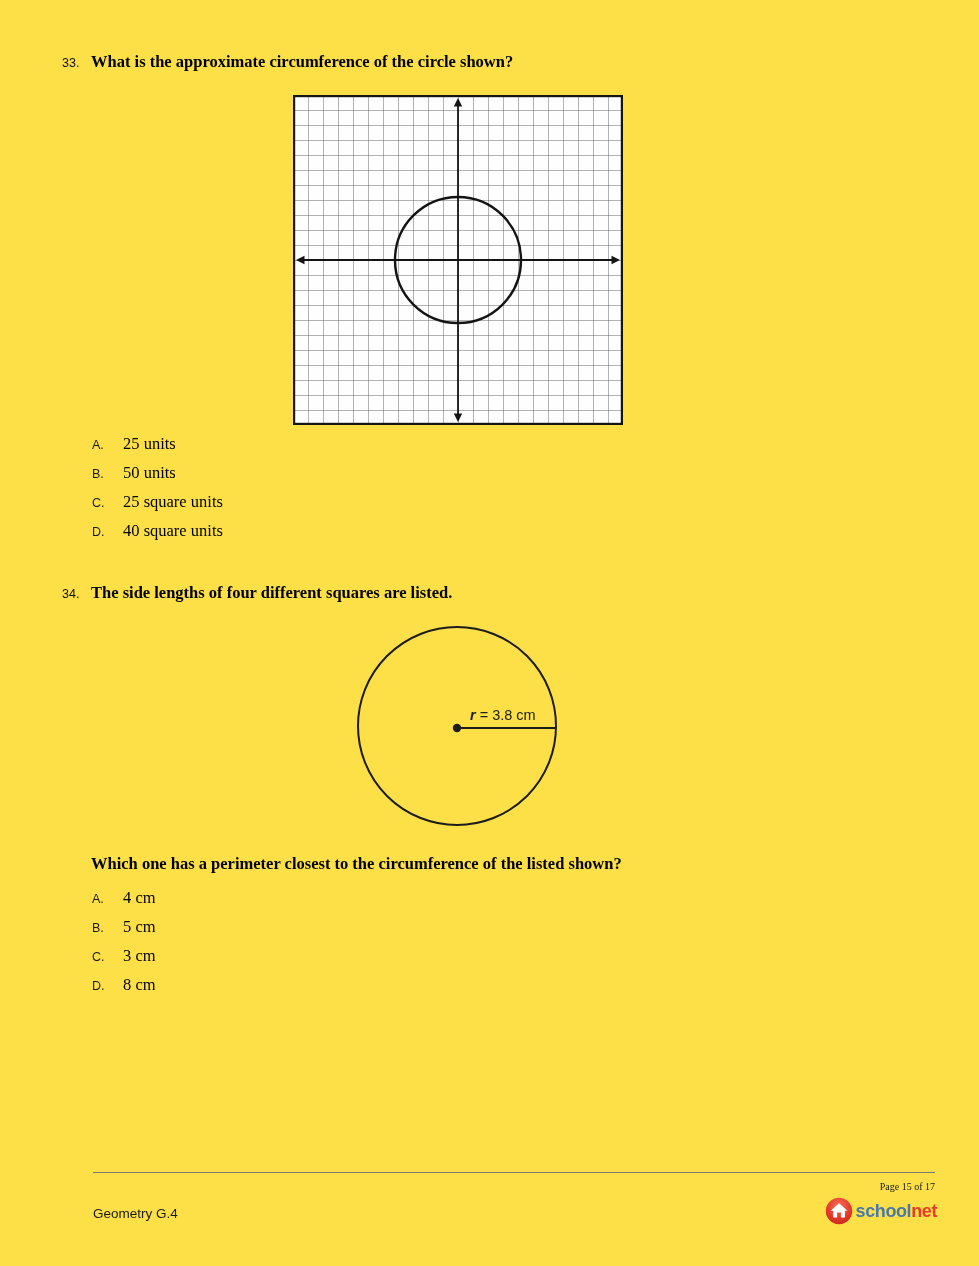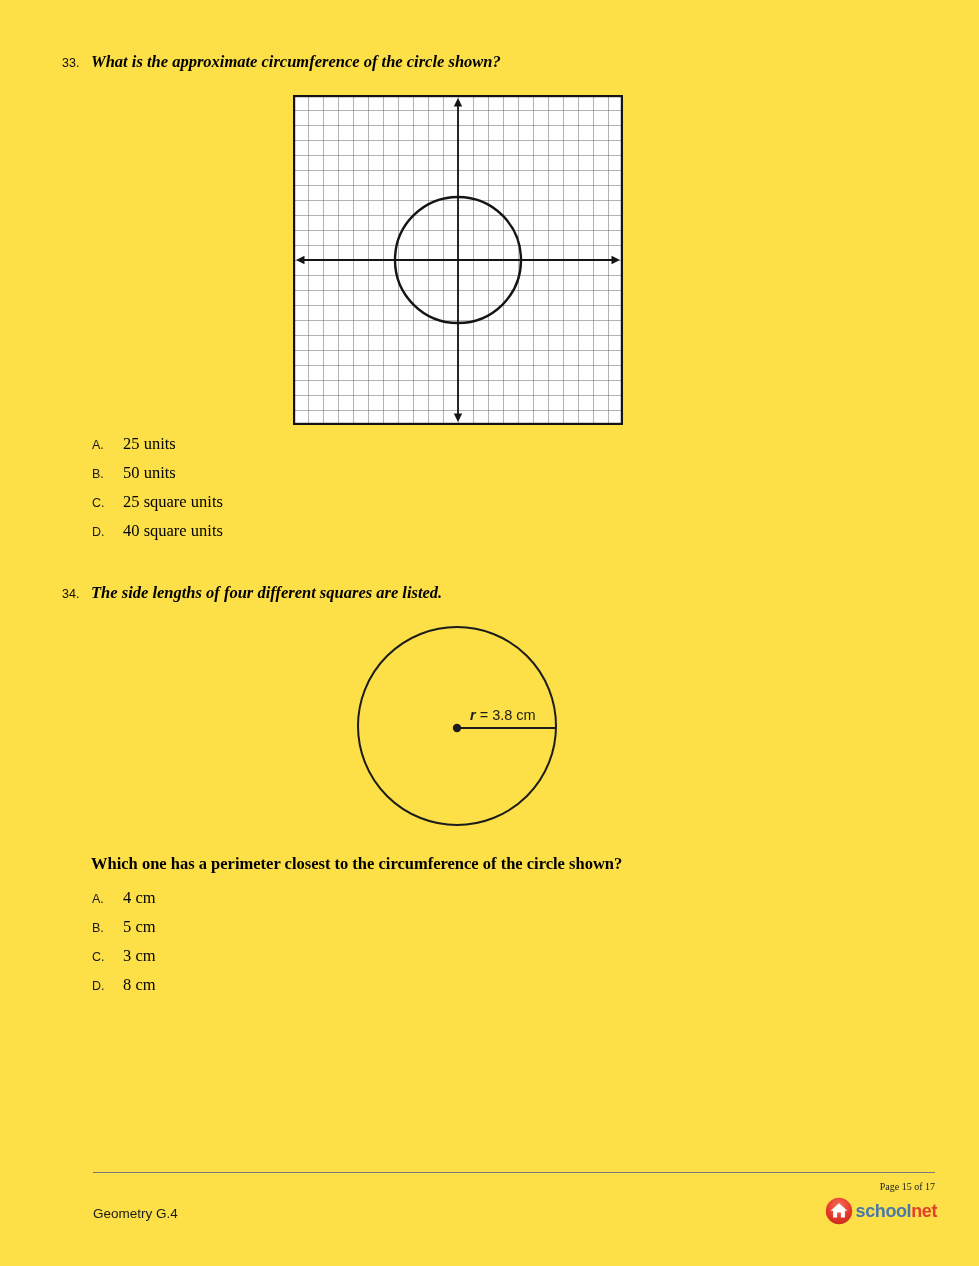--- a/index.html
+++ b/index.html
@@ -27,21 +27,20 @@
     width: 29px;
     flex: 0 0 29px;
     color: #111;
   }
   .q-text {
     font-family: "Liberation Serif", serif;
     font-size: 16.5px;
     font-weight: bold;
     color: #000;
     white-space: nowrap;
-    font-style: italic;
   }
   #q33-head { top: 52px; }
   #q34-head { top: 583px; }
 
   .q-subtext {
     position: absolute;
     left: 91px;
     top: 854px;
     font-family: "Liberation Serif", serif;
     font-size: 16.5px;
@@ -180,21 +179,21 @@
       <span class="q-text">The side lengths of four different squares are listed.</span>
     </div>
 
     <svg id="circle-figure" width="204" height="206" viewBox="0 0 204 206">
       <circle cx="101" cy="102" r="99" fill="none" stroke="#1c1c1c" stroke-width="2"></circle>
       <line x1="101" y1="104" x2="199" y2="104" stroke="#1c1c1c" stroke-width="1.8"></line>
       <circle cx="101" cy="104" r="4.2" fill="#1c1c1c"></circle>
       <text x="114" y="96" font-family="Liberation Sans, sans-serif" font-size="14.5" fill="#1c1c1c"><tspan font-style="italic" font-weight="bold">r</tspan><tspan dx="4">= 3.8 cm</tspan></text>
     </svg>
 
-    <div class="q-subtext">Which one has a perimeter closest to the circumference of the circle shown?</div>
+    <div class="q-subtext">Which one has a perimeter closest to the circumference of the listed shown?</div>
 
     <ol class="choices" id="q34-choices">
       <li class="choice-row">
         <span class="choice-letter">A.</span>
         <span class="choice-text">4 cm</span>
       </li>
       <li class="choice-row">
         <span class="choice-letter">B.</span>
         <span class="choice-text">5 cm</span>
       </li>

